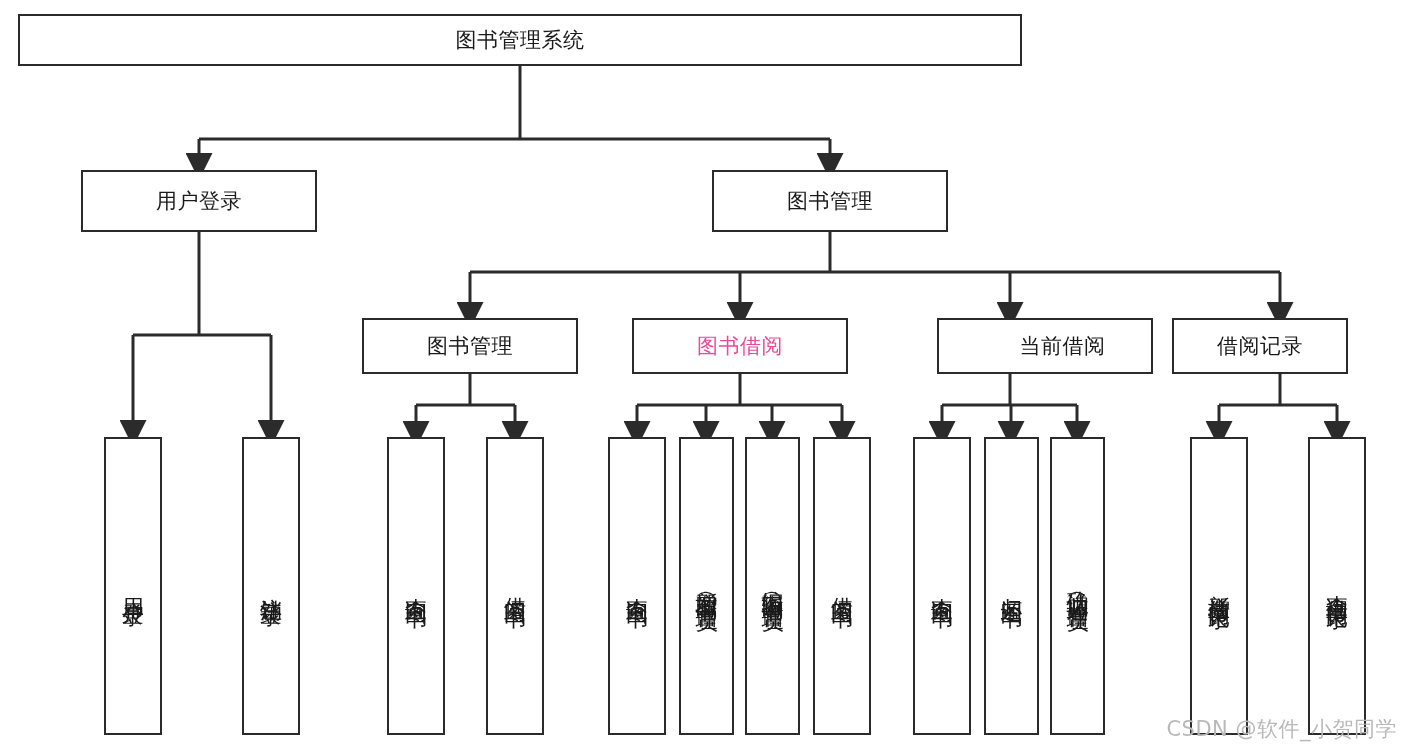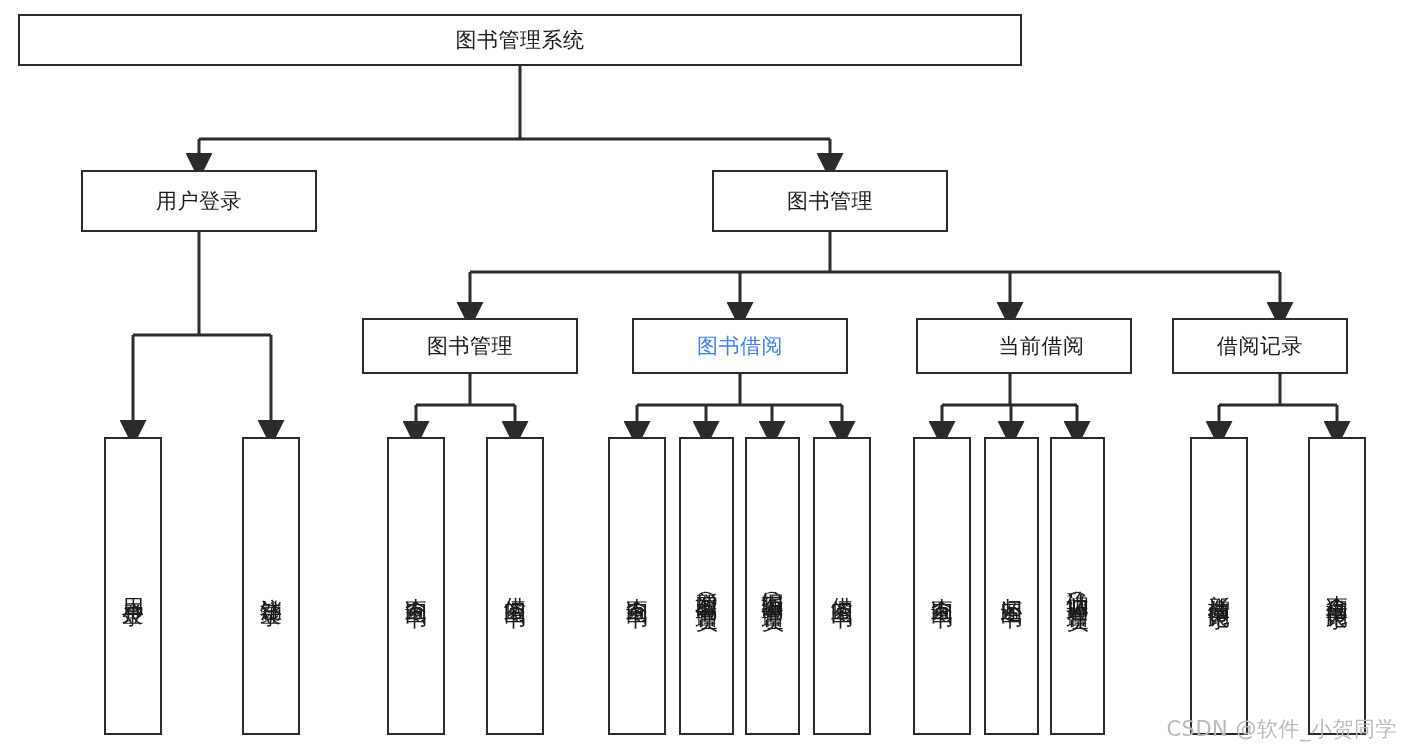--- a/index.html
+++ b/index.html
@@ -144,23 +144,23 @@
     <span class="node-label" style="color: rgb(26, 26, 26);">用户登录</span>
   </div>
   <div class="node horizontal" style="left: 712px; top: 170px; width: 236px; height: 62px; border-color: rgb(43, 43, 43); background: rgb(255, 255, 255);">
     <span class="node-label" style="color: rgb(26, 26, 26);">图书管理</span>
   </div>
 
   <div class="node horizontal" style="left: 362px; top: 318px; width: 216px; height: 56px; border-color: rgb(43, 43, 43); background: rgb(255, 255, 255);">
     <span class="node-label" style="color: rgb(26, 26, 26);">图书管理</span>
   </div>
   <div class="node horizontal" style="left: 632px; top: 318px; width: 216px; height: 56px; border-color: rgb(43, 43, 43); background: rgb(255, 255, 255);">
-    <span class="node-label" style="color: #3b82f6; font-family: Liberation Serif, serif;">图书借阅</span>
-  </div>
-  <div class="node horizontal" style="left: 916px; top: 318px; width: 216px; height: 56px; border-color: rgb(43, 43, 43); background: rgb(255, 255, 255); padding-left: 35px;">
+    <span class="node-label" style="color: #ec4899; font-family: Liberation Serif, serif;">图书借阅</span>
+  </div>
+  <div class="node horizontal" style="left: 937px; top: 318px; width: 216px; height: 56px; border-color: rgb(43, 43, 43); background: rgb(255, 255, 255); padding-left: 35px;">
     <span class="node-label" style="color: rgb(26, 26, 26);">当前借阅</span>
   </div>
   <div class="node horizontal" style="left: 1172px; top: 318px; width: 176px; height: 56px; border-color: rgb(43, 43, 43); background: rgb(255, 255, 255);">
     <span class="node-label" style="color: rgb(26, 26, 26);">借阅记录</span>
   </div>
 
   <div class="node vertical" style="left: 104px; top: 437px; width: 58px; height: 298px; border-color: rgb(43, 43, 43); background: rgb(255, 255, 255);">
     <span class="node-label" style="color: rgb(26, 26, 26);">用户登录</span>
   </div>
   <div class="node vertical" style="left: 242px; top: 437px; width: 58px; height: 298px; border-color: rgb(43, 43, 43); background: rgb(255, 255, 255);">

